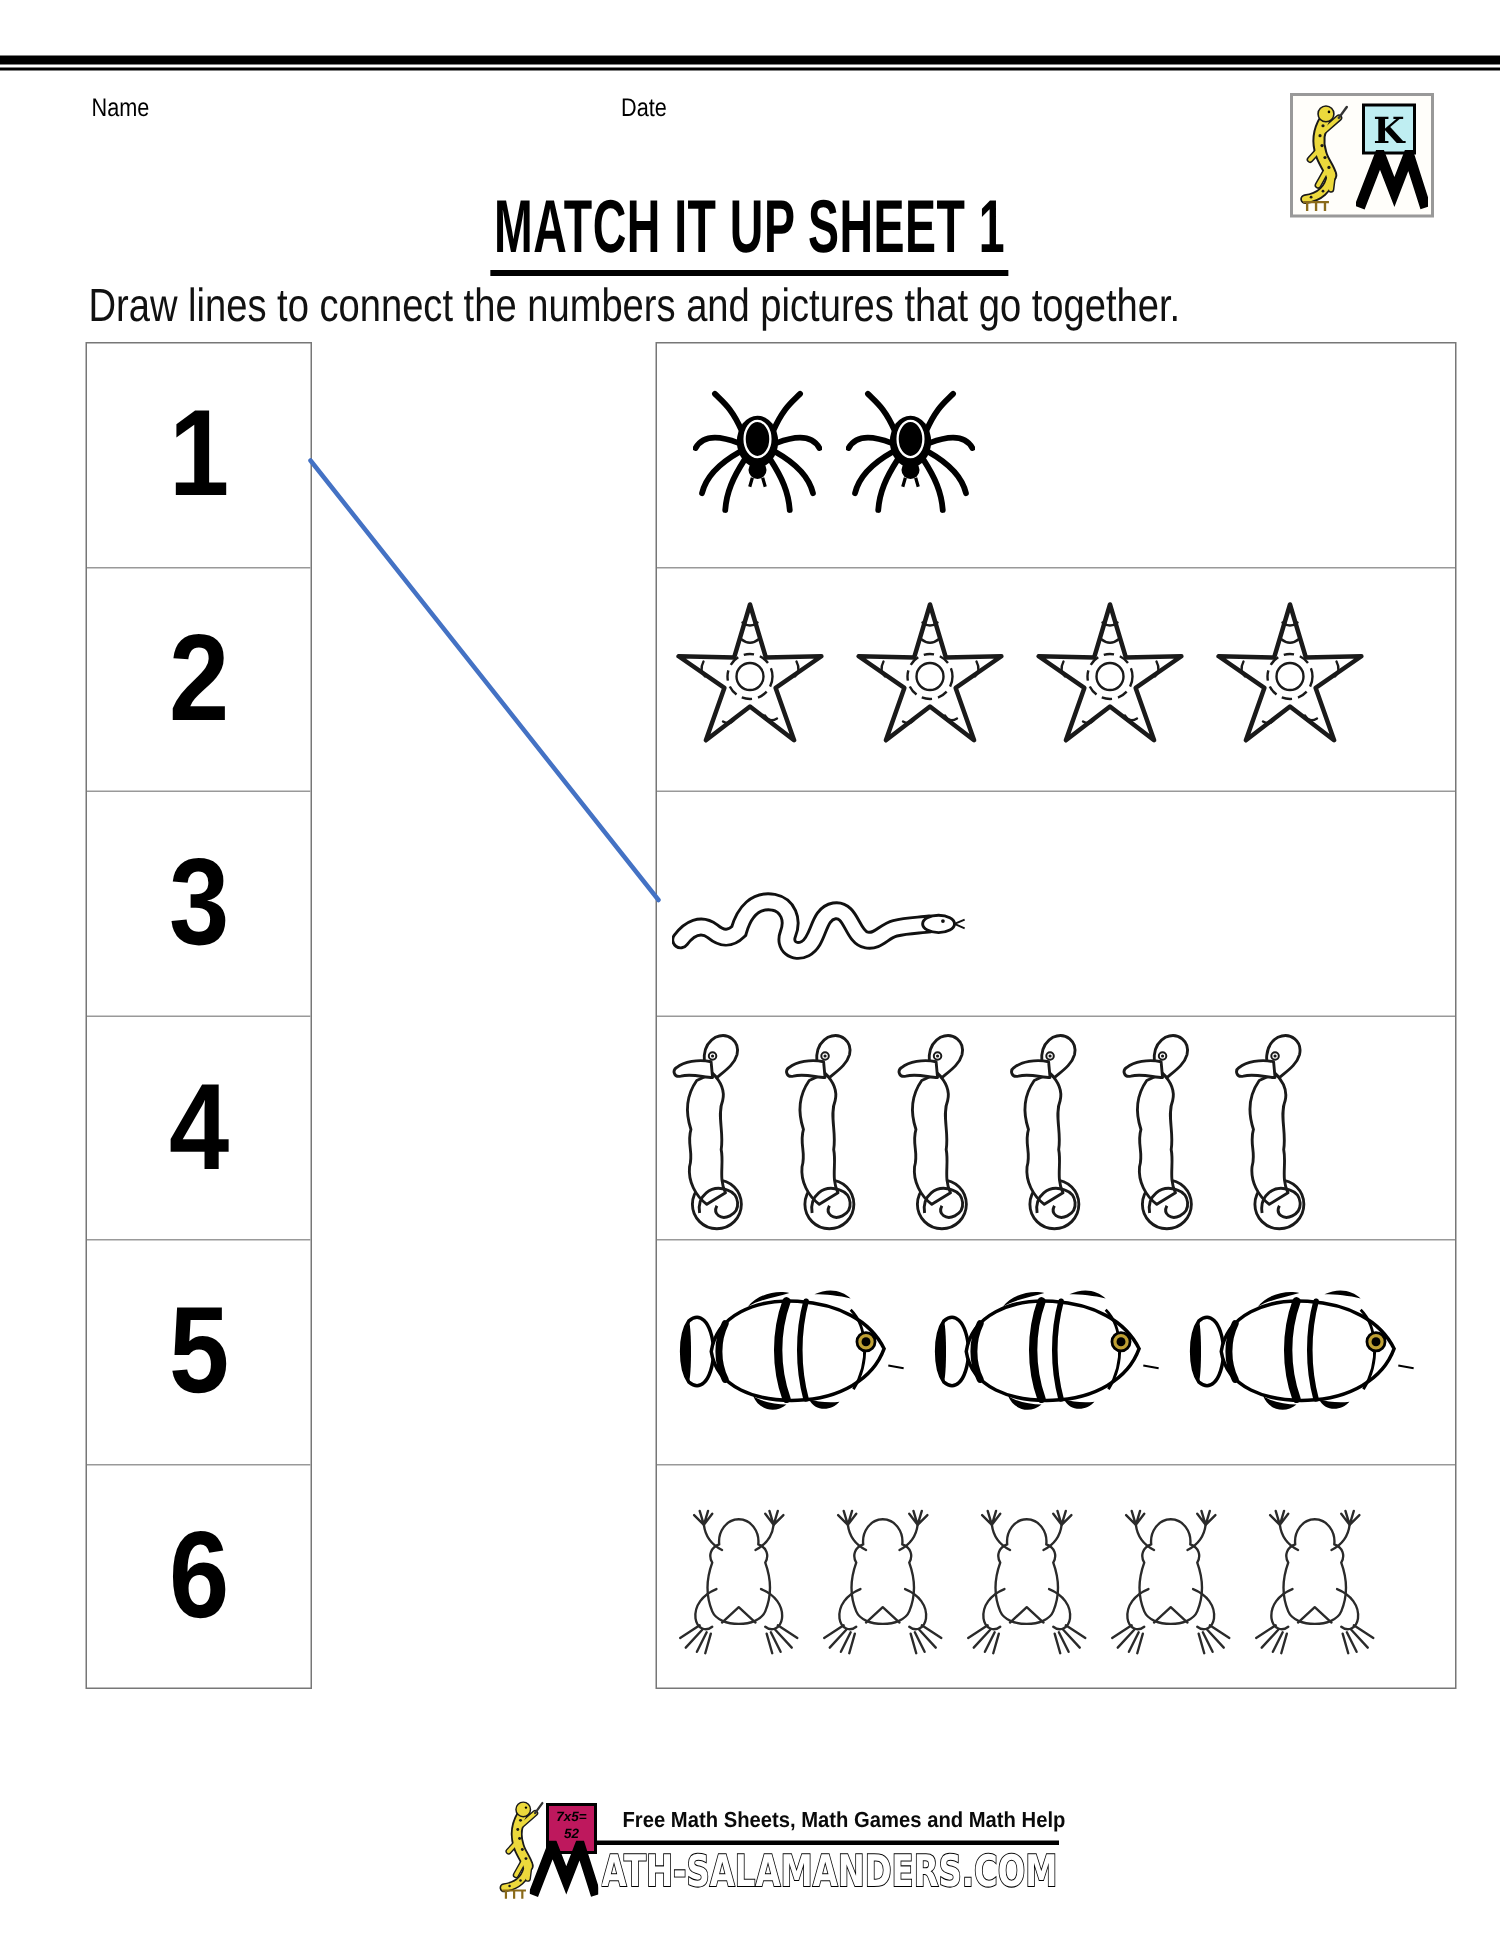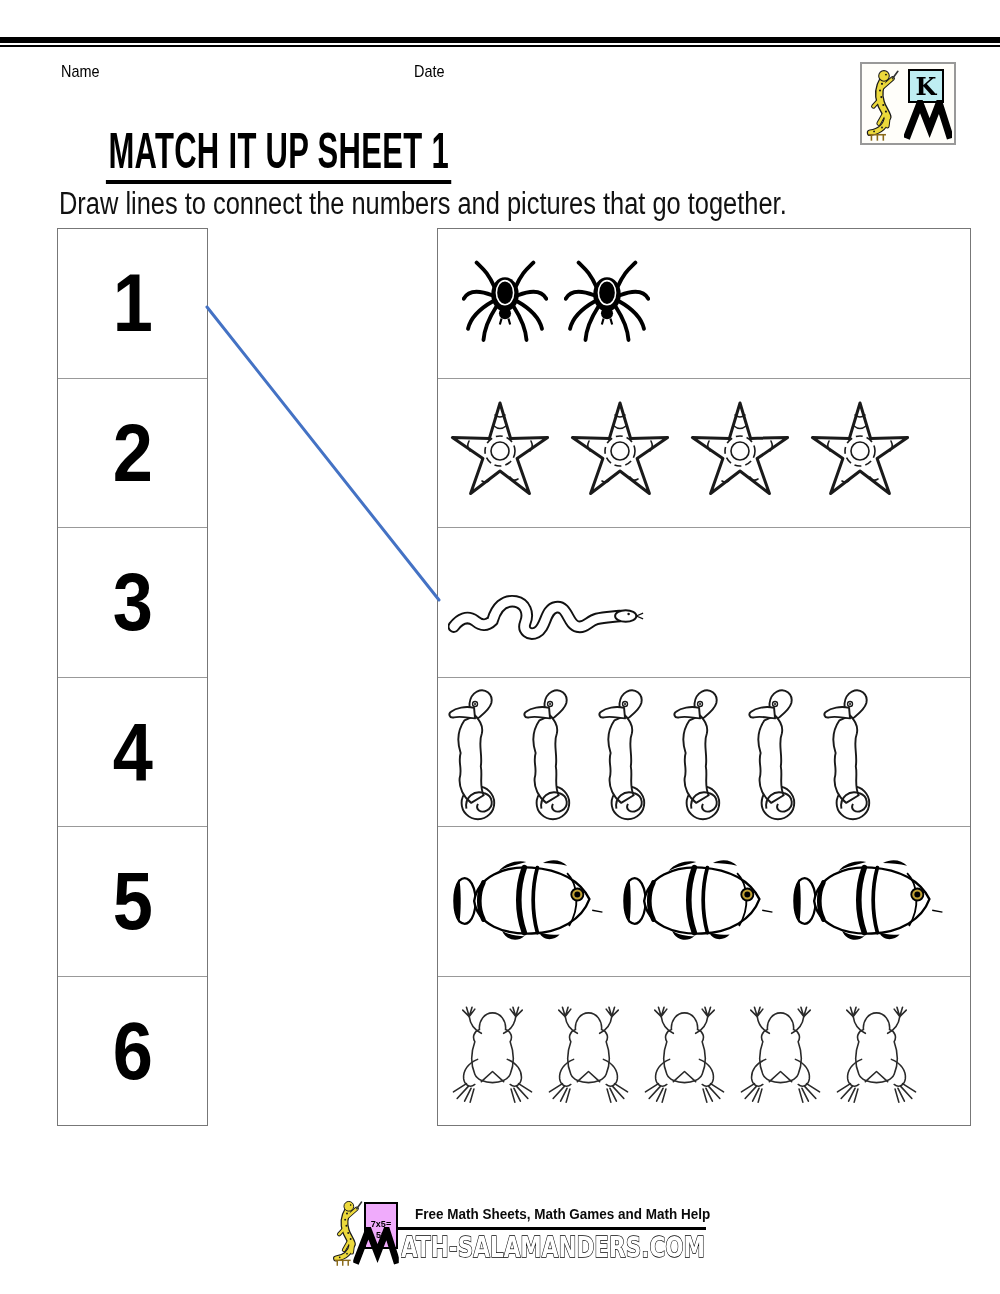--- a/index.html
+++ b/index.html
@@ -3,21 +3,21 @@
 <meta charset="utf-8">
 <style>
   html,body{margin:0;padding:0;}
   body{width:1000px;height:1294px;position:relative;background:#fff;
        font-family:"Liberation Sans",sans-serif;overflow:hidden;}
   .rule-thick{position:absolute;top:37px;left:0;width:1000px;height:6px;background:#000;}
   .rule-thin{position:absolute;top:45px;left:0;width:1000px;height:2px;background:#000;}
   .hdr-label{position:absolute;font-size:17px;color:#000;transform:scaleX(.85);transform-origin:left;}
   #name-label{left:61px;top:62px;}
   #date-label{left:414px;top:62px;}
-  .title-wrap{position:absolute;top:126px;left:0;width:1000px;}
+  .title-wrap{position:absolute;top:126px;left:0;width:1000px;text-align:center;}
   .title{display:inline-block;font-size:50px;font-weight:bold;letter-spacing:.5px;
          transform:scaleX(.62);transform-origin:center;border-bottom:4px solid #000;
          padding:0 4px 4px 4px;line-height:1.0;}
   .instruction{position:absolute;left:59px;top:186px;font-size:31px;color:#111;
                transform:scaleX(.82);transform-origin:left;white-space:nowrap;}
   .col{position:absolute;border:1px solid #777;box-sizing:border-box;display:flex;flex-direction:column;background:#fff;}
   #numbers-col{left:57px;top:228px;width:151px;height:898px;}
   #pictures-col{left:437px;top:228px;width:534px;height:898px;}
   .num-cell{flex:1;display:flex;align-items:center;justify-content:center;border-bottom:1px solid #999;}
   .num-cell:last-child,.pic-cell:last-child{border-bottom:none;}
@@ -34,23 +34,23 @@
   .pic-starfish{width:112px;height:104px;}
   .pic-snake{width:198px;height:58px;}
   .pic-seahorse{width:62px;height:144px;}
   .pic-clownfish{width:158px;height:94px;}
   .pic-frog{width:93px;height:112px;}
   #overlay{position:absolute;left:0;top:0;width:1000px;height:1294px;pointer-events:none;}
   #corner-logo{position:absolute;left:860px;top:62px;width:96px;height:83px;border:2px solid #999;
                box-sizing:border-box;background:#fffefa;}
   .footer{position:absolute;left:0;top:0;width:1000px;height:0;}
   #footer-salamander{position:absolute;left:326px;top:1199px;width:42px;height:68px;}
-  #footer-board{position:absolute;left:364px;top:1202px;width:30px;height:28px;background:#f0abfc;
+  #footer-board{position:absolute;left:364px;top:1202px;width:30px;height:28px;background:#be185d;
                 border:2px solid #000;font-size:9px;font-weight:bold;text-align:center;
-                line-height:11px;padding-top:15px;box-sizing:content-box;}
+                line-height:11px;padding-top:2px;box-sizing:content-box;font-style:italic;}
   #footer-m{position:absolute;left:349px;top:1227px;width:54px;height:38px;}
   #footer-tagline{position:absolute;left:415px;top:1206px;font-size:14.5px;font-weight:bold;color:#0a0a0a;
                   transform:scaleX(.93);transform-origin:left;white-space:nowrap;}
   #footer-rule{position:absolute;left:398px;top:1227px;width:308px;height:3px;background:#000;}
   #footer-site{position:absolute;left:401px;top:1231px;width:306px;height:34px;}
 </style>
 </head>
 <body>
 
 <svg width="0" height="0" style="position:absolute" aria-hidden="true">

